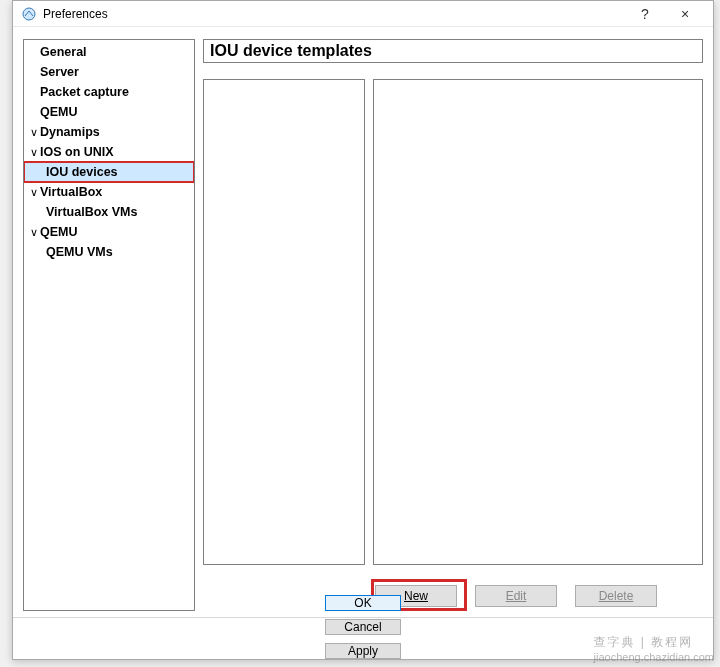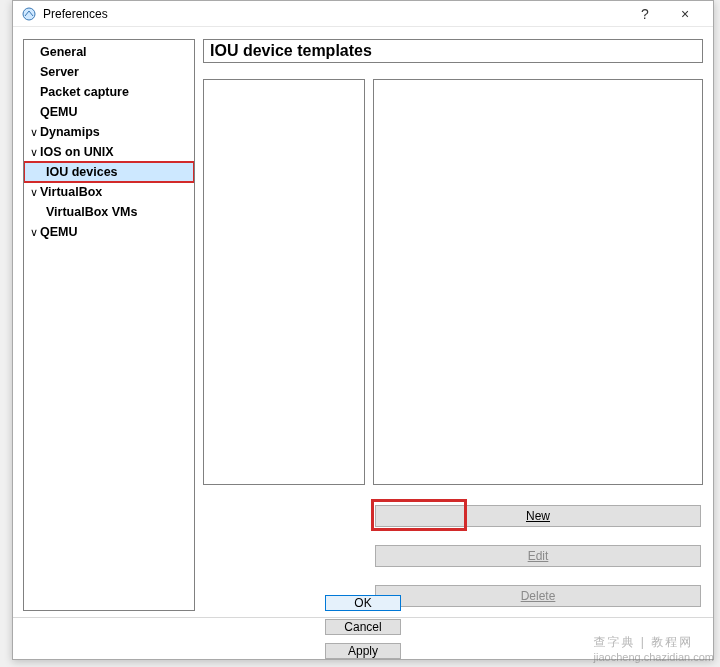--- a/index.html
+++ b/index.html
@@ -98,21 +98,20 @@
   .panel-right {
     flex:1;
     border: 1px solid #808080;
     background:#fff;
   }
   .panel-buttons {
     display: flex;
     gap: 18px;
     padding: 4px 2px 4px 172px;
     position: relative;
-    flex-direction: column;
   }
   .btn {
     min-width: 82px;
     height: 22px;
     background: #e1e1e1;
     border: 1px solid #adadad;
     font-size: 12px;
     display:flex; align-items:center; justify-content:center;
     padding: 0 10px;
   }
@@ -210,20 +209,23 @@
           <span class="exp">∨</span>
           <span>VirtualBox</span>
         </div>
         <div class="tree-item child">
           <span>VirtualBox VMs</span>
         </div>
         <div class="tree-item">
           <span class="exp">∨</span>
           <span>QEMU</span>
         </div>
+        <div class="tree-item child">
+          <span>QEMU VMs</span>
+        </div>
       </div>
 
     <div class="rightpane">
       <div class="heading-box">IOU device templates</div>
       <div class="panels">
         <div class="panel-left"></div>
         <div class="panel-right"></div>
       </div>
       <div class="panel-buttons">
         <div class="new-highlight"></div>

